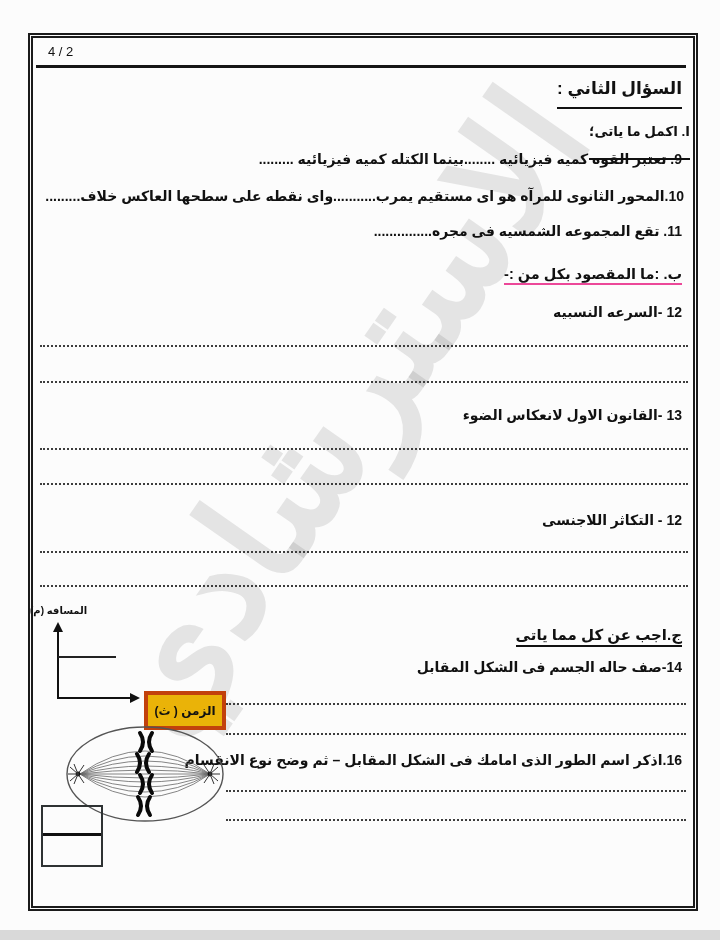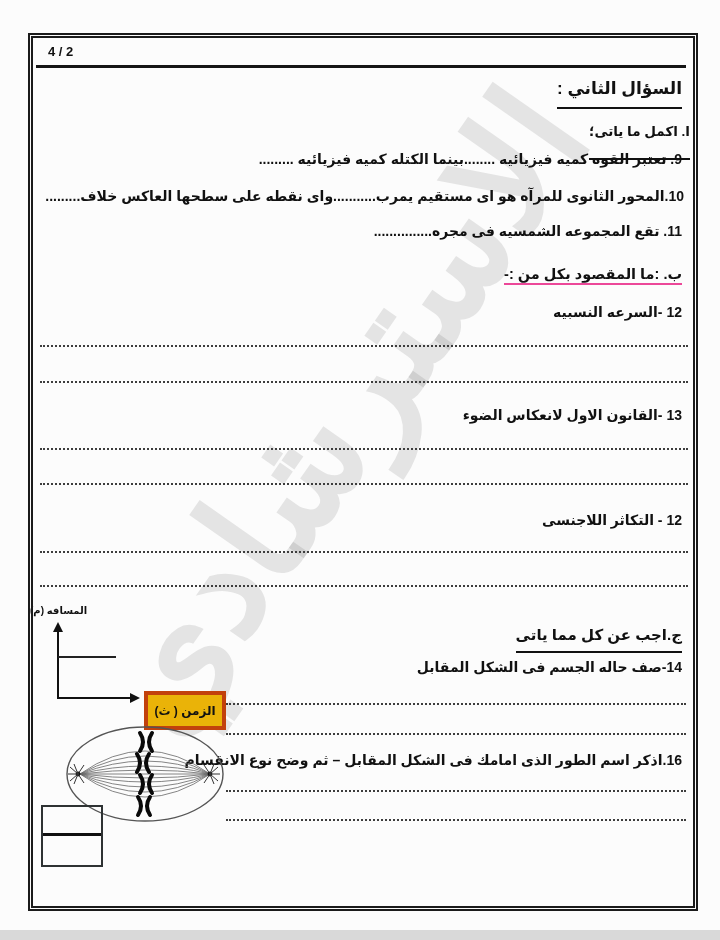--- a/index.html
+++ b/index.html
@@ -22,21 +22,21 @@
     font-family:"DejaVu Serif","Liberation Serif",serif;
     z-index:0;pointer-events:none;
   }
   .content{position:absolute;inset:0;z-index:1;}
   
   .frame{
     left:28px;top:33px;width:660px;height:868px;
     border:5px double #1b1b1b;z-index:2;pointer-events:none;
   }
   .header-text{top:46px;right:40px;font-size:10.5px;font-weight:bold;}
-  .page-num{top:44px;left:48px;font-size:13px;font-weight:bold;direction:ltr;}
+  .page-num{top:44px;left:48px;font-size:13px;font-weight:normal;direction:ltr;}
   .header-rule{top:65px;left:36px;width:650px;height:3px;background:#151515;}
   .title{top:78px;right:38px;font-size:17px;border-bottom:2.5px solid #111;padding-bottom:8px;}
   .h-a{top:123px;right:30px;font-size:13.5px;border-bottom:2px solid #111;padding-bottom:19px;}
   .q{font-size:14px;}
   .q9{top:151px;right:38px;}
   .q10{top:188px;right:36px;}
   .q11{top:223px;right:38px;}
   .h-b{top:266px;right:38px;font-size:14.5px;border-bottom:2px solid #ec4899;padding-bottom:1px;}
   .q12{top:304px;right:38px;}
   .q13{top:407px;right:38px;}
@@ -47,21 +47,21 @@
   .d1{top:345px;} .d2{top:381px;} .d3{top:448px;} .d4{top:483px;}
   .d5{top:551px;} .d6{top:585px;}
   .d15a{top:703px;} .d15b{top:733px;} .d16a{top:790px;} .d16b{top:819px;}
   .ylabel{top:605px;left:30px;font-size:10px;font-weight:bold;}
   .graph-svg{left:44px;top:620px;}
   .time-box{
     left:144px;top:691px;width:74px;height:31px;
     border:4px solid #c2410c;display:flex;align-items:center;justify-content:center;
     font-size:12px;font-weight:bold;background:#eab308;
   }
-  .h-c{top:626px;right:38px;font-size:15px;border-bottom:2px solid #111;padding-bottom:7px;}
+  .h-c{top:626px;right:38px;font-size:15px;border-bottom:2px solid #111;padding-bottom:1px;}
   .q15{top:659px;right:38px;}
   .q16{top:752px;right:38px;}
   .cell-svg{left:62px;top:723px;}
   .answer-boxes{
     left:41px;top:805px;width:58px;height:58px;
     border:2px solid #2e3233;background:transparent;
   }
   .answer-boxes .cell-top{height:26px;border-bottom:3px solid #101010;}
   .answer-boxes .cell-bottom{height:27px;}
   .bottom-strip{left:0;bottom:0;width:720px;height:10px;background:#d9d9d9;}

